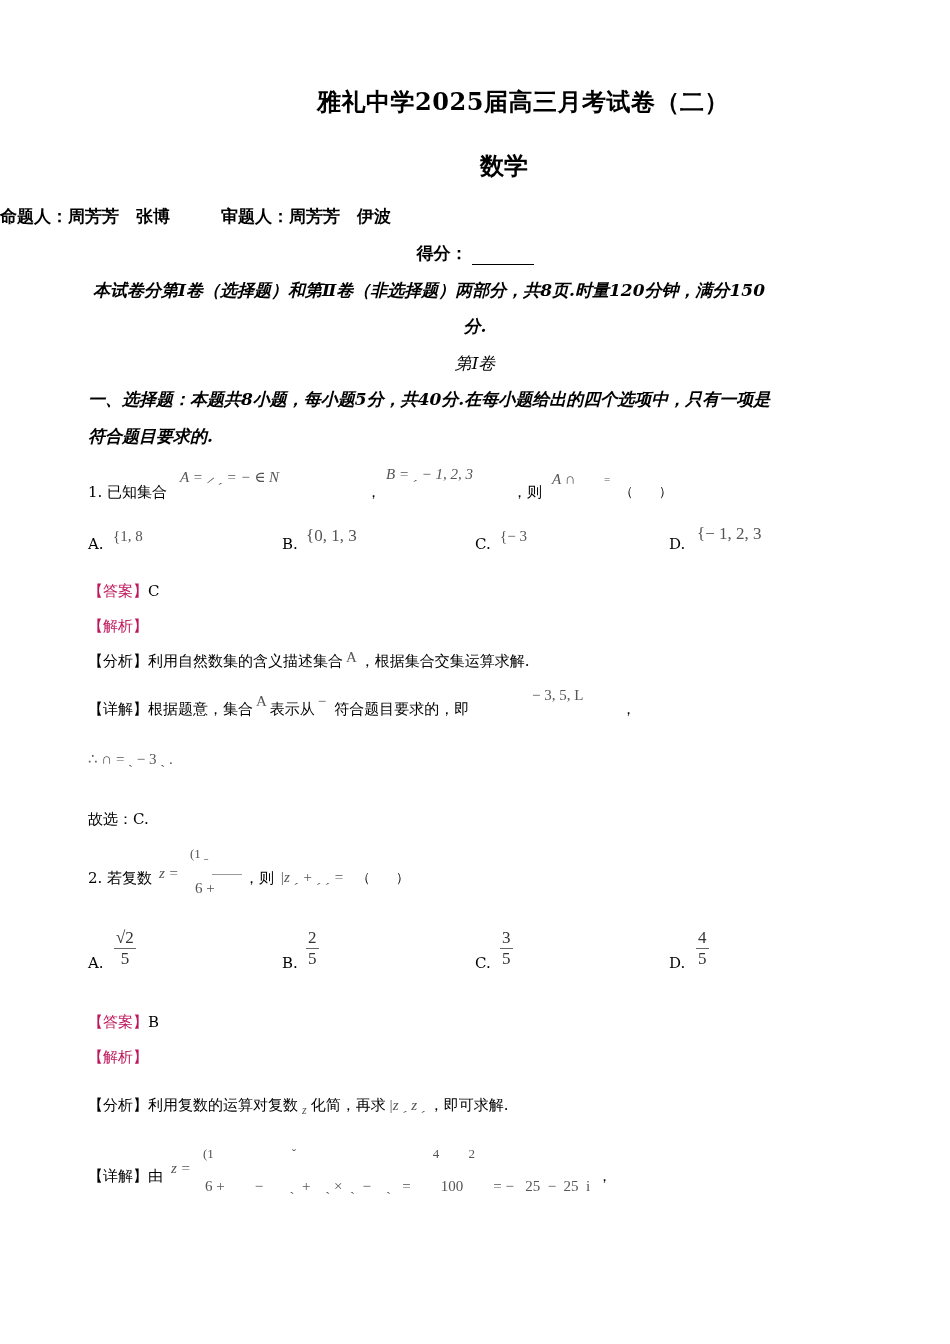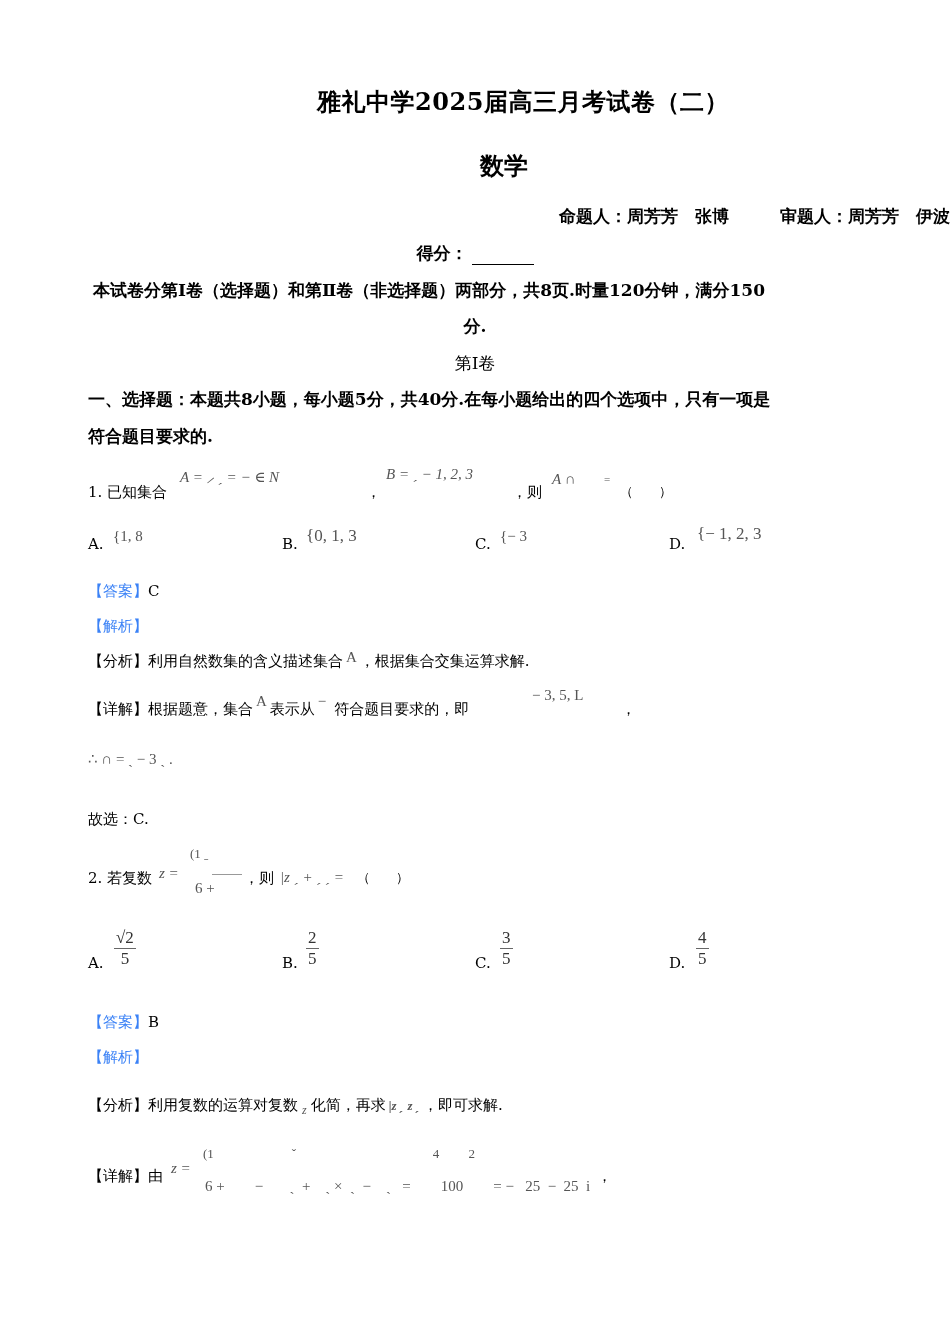--- a/index.html
+++ b/index.html
@@ -1,29 +1,29 @@
 <!DOCTYPE html>
 <html><head>
   <meta charset="utf-8">
   <style>
     html, body { margin: 0; padding: 0; background: #ffffff; }
     body { width: 950px; height: 1344px; position: relative; overflow: hidden;
       font-family: "DejaVu Serif", "Liberation Serif", serif; color: #000; }
     .abs { position: absolute; white-space: nowrap; }
     .title { font-size: 24px; font-weight: bold; left: 0; width: 950px; text-align: center; letter-spacing: 0.5px; padding-left: 48px; }
     .subject { font-size: 24px; font-weight: bold; left: 0; width: 950px; text-align: center; padding-left: 29px; }
-    .authors { font-size: 17px; font-weight: bold; left: 0; width: 950px; text-align: right; }
+    .authors { font-size: 17px; font-weight: bold; left: 0; width: 950px; text-align: left; }
     .score { font-size: 17px; font-weight: bold; left: 0; width: 950px; text-align: center; }
     .score .blank { display: inline-block; width: 62px; border-bottom: 1.5px solid #000; height: 16px; vertical-align: bottom; margin-left: 4px; }
-    .intro { font-size: 17px; font-weight: bold; }
+    .intro { font-size: 17px; font-weight: bold; font-style: italic; }
     .center { left: 0; width: 950px; text-align: center; }
     .body { font-size: 15px; font-family: "DejaVu Serif", "Liberation Serif", serif; }
     .math { font-family: "Liberation Serif", "DejaVu Serif", serif; font-style: italic; color: #555; font-size: 15px; }
     .mathr { font-family: "Liberation Serif", "DejaVu Serif", serif; color: #555; font-size: 15px; }
-    .tag { color: #3b82f6; }
+    .tag { color: #be185d; }
     .frac { display: inline-block; text-align: center; vertical-align: middle; font-family: "Liberation Serif", serif; color: #333; font-size: 17px; line-height: 1.15; }
     .frac .num { display: block; border-bottom: 1px solid #666; padding: 0 2px; }
     .frac .den { display: block; }
   </style>
 </head>
 <body>
 
 <div class="abs title" style="top:86px;">雅礼中学2025届高三月考试卷（二）</div>
 <div class="abs subject" style="top:150px;">数学</div>
 <div class="abs authors" style="top:205px;">命题人：周芳芳　张博　　　审题人：周芳芳　伊波</div>
@@ -100,21 +100,21 @@
 <div class="abs body" style="top:954px; left:475px;"><span>C.</span></div>
 <div class="abs" style="top:928px; left:500px;"><span class="frac"><span class="num">3</span><span class="den">5</span></span></div>
 <div class="abs body" style="top:954px; left:669px;"><span>D.</span></div>
 <div class="abs" style="top:928px; left:696px;"><span class="frac"><span class="num">4</span><span class="den">5</span></span></div>
 
 <div class="abs body" style="top:1013px; left:88px;">
   <span class="tag">【答案】</span><span>B</span>
 </div>
 <div class="abs body tag" style="top:1048px; left:88px;">【解析】</div>
 <div class="abs body" style="top:1096px; left:88px;">
-  <span>【分析】</span><span>利用复数的运算对复数</span><span class="math" style="position:relative; top:4px; margin:0 4px; font-size:12px;">z</span><span>化简，再求</span><span class="math" style="margin:0 3px; font-size:13px;font-weight:bold;">|z  ˏ  z ˏ</span><span>，即可求解.</span>
+  <span>【分析】</span><span>利用复数的运算对复数</span><span class="math" style="position:relative; top:4px; margin:0 4px; font-size:12px;">z</span><span>化简，再求</span><span class="math" style="margin:0 3px; font-size:15px;">|z  ˏ  z ˏ</span><span>，即可求解.</span>
 </div>
 <div class="abs body" style="top:1167px; left:88px;">
   <span>【详解】</span><span>由</span>
 </div>
 <div class="abs math" style="top:1160px; left:171px;">z =</div>
 <div class="abs mathr" style="top:1146px; left:203px; font-size:13px; white-space:pre;">(1                        ˇ                                          4         2</div>
 <div class="abs mathr" style="top:1178px; left:205px; white-space:pre;">6 +        −       ˏ  +    ˏ ×  ˏ  −    ˏ   =        100        = −   25  −  25  i</div>
 <div class="abs body" style="top:1167px; left:597px;">，</div>
 
 </body></html>

